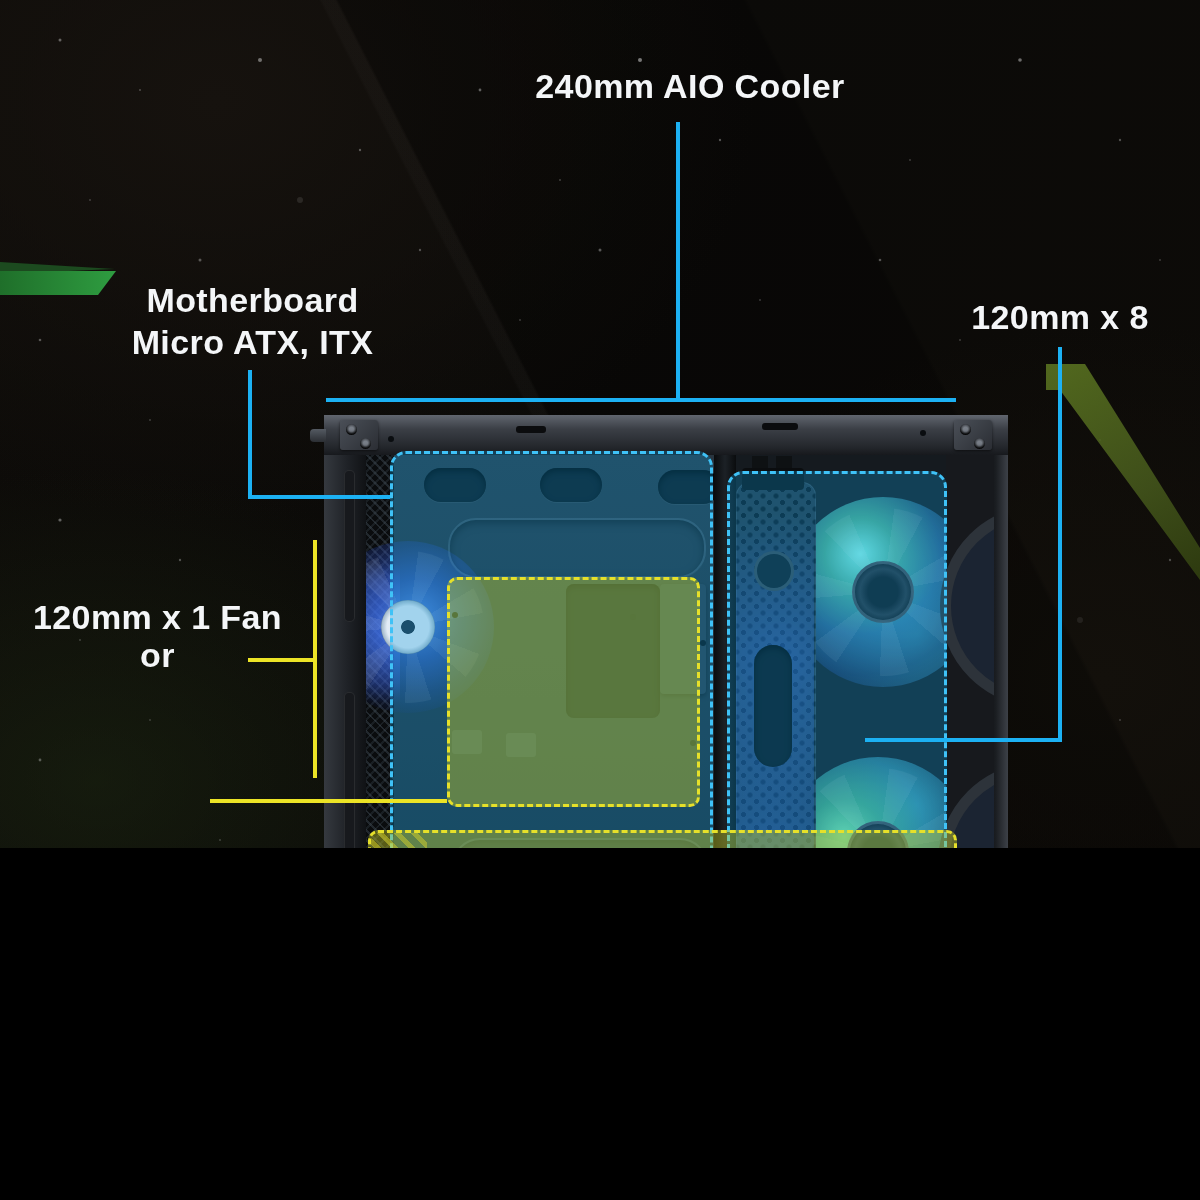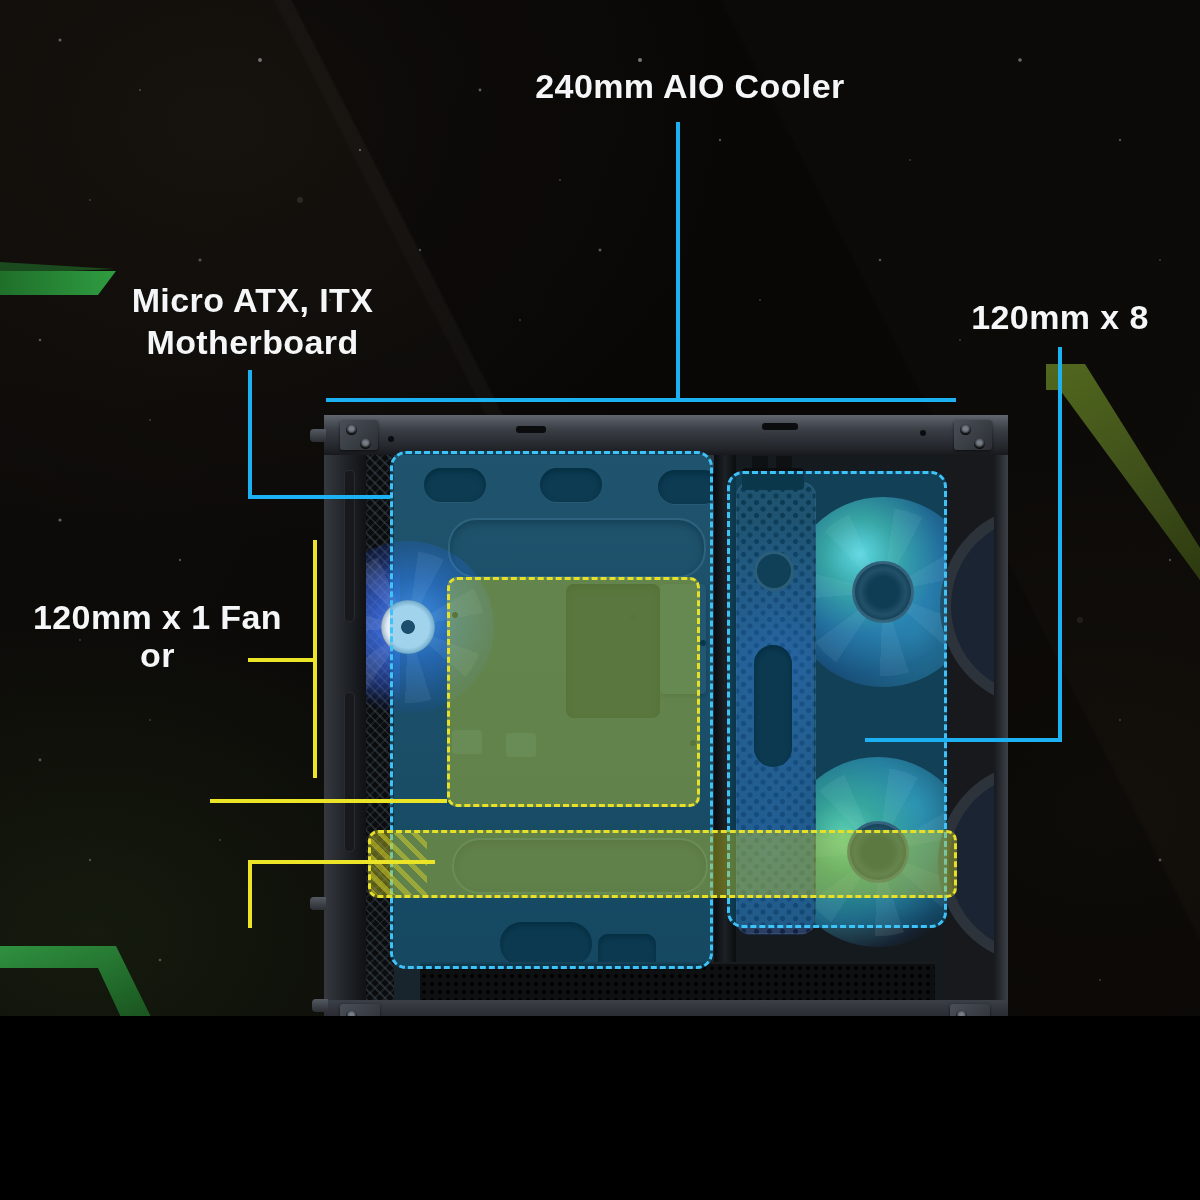--- a/index.html
+++ b/index.html
@@ -1,16 +1,16 @@
 <!DOCTYPE html>
 <html><head>
 <meta charset="utf-8">
 <style>
   html,body{margin:0;padding:0;background:#000;}
-  #stage{position:relative;width:1200px;height:1016px;overflow:hidden;
+  #stage{position:relative;width:1200px;height:848px;overflow:hidden;
     font-family:"Liberation Sans",sans-serif;
     background:
       radial-gradient(900px 700px at 18% 12%, #16120e 0%, rgba(0,0,0,0) 60%),
       radial-gradient(700px 520px at 8% 92%, rgba(32,46,20,0.45) 0%, rgba(0,0,0,0) 60%),
       radial-gradient(800px 650px at 92% 80%, #13100b 0%, rgba(0,0,0,0) 55%),
       linear-gradient(115deg,#0e0c09 0%,#0b0a08 45%,#0d0b08 100%);}
   .diag{position:absolute;inset:0;
     background:
       linear-gradient(63deg, rgba(0,0,0,0) 46%, rgba(255,255,255,0.02) 46.2%, rgba(255,255,255,0.02) 47%, rgba(0,0,0,0) 47.2%),
       linear-gradient(63deg, rgba(0,0,0,0) 47%, rgba(0,0,0,0.28) 47.2%, rgba(0,0,0,0.28) 72%, rgba(0,0,0,0) 72.3%);}
@@ -243,22 +243,22 @@
   <div class="conn-y" style="left:210px;top:799px;width:237px;height:4px;"></div>
   <div class="conn-y" style="left:248px;top:860px;width:4px;height:68px;"></div>
   <div class="conn-y" style="left:248px;top:860px;width:187px;height:4px;"></div>
   <div class="conn-c" style="left:1058px;top:347px;width:4px;height:395px;"></div>
   <div class="conn-c" style="left:865px;top:738px;width:197px;height:4px;"></div>
 
   <div class="label" style="left:470px;top:66px;width:440px;">
     <span>240mm AIO Cooler</span>
   </div>
   <div class="label" style="left:95px;top:279px;width:315px;line-height:42px;">
+    <div>Motherboard</div>
     <div>Micro ATX, ITX</div>
-    <div>Motherboard</div>
   </div>
   <div class="label" style="left:0px;top:598px;width:315px;line-height:38px;">
     <div>120mm x 1 Fan</div>
     <div>or</div>
   </div>
   <div class="label" style="left:955px;top:297px;width:210px;">
     <span>120mm x 8</span>
   </div>
 
   <div class="conn-c" style="left:435px;top:1094px;width:486px;height:4px;"></div>

